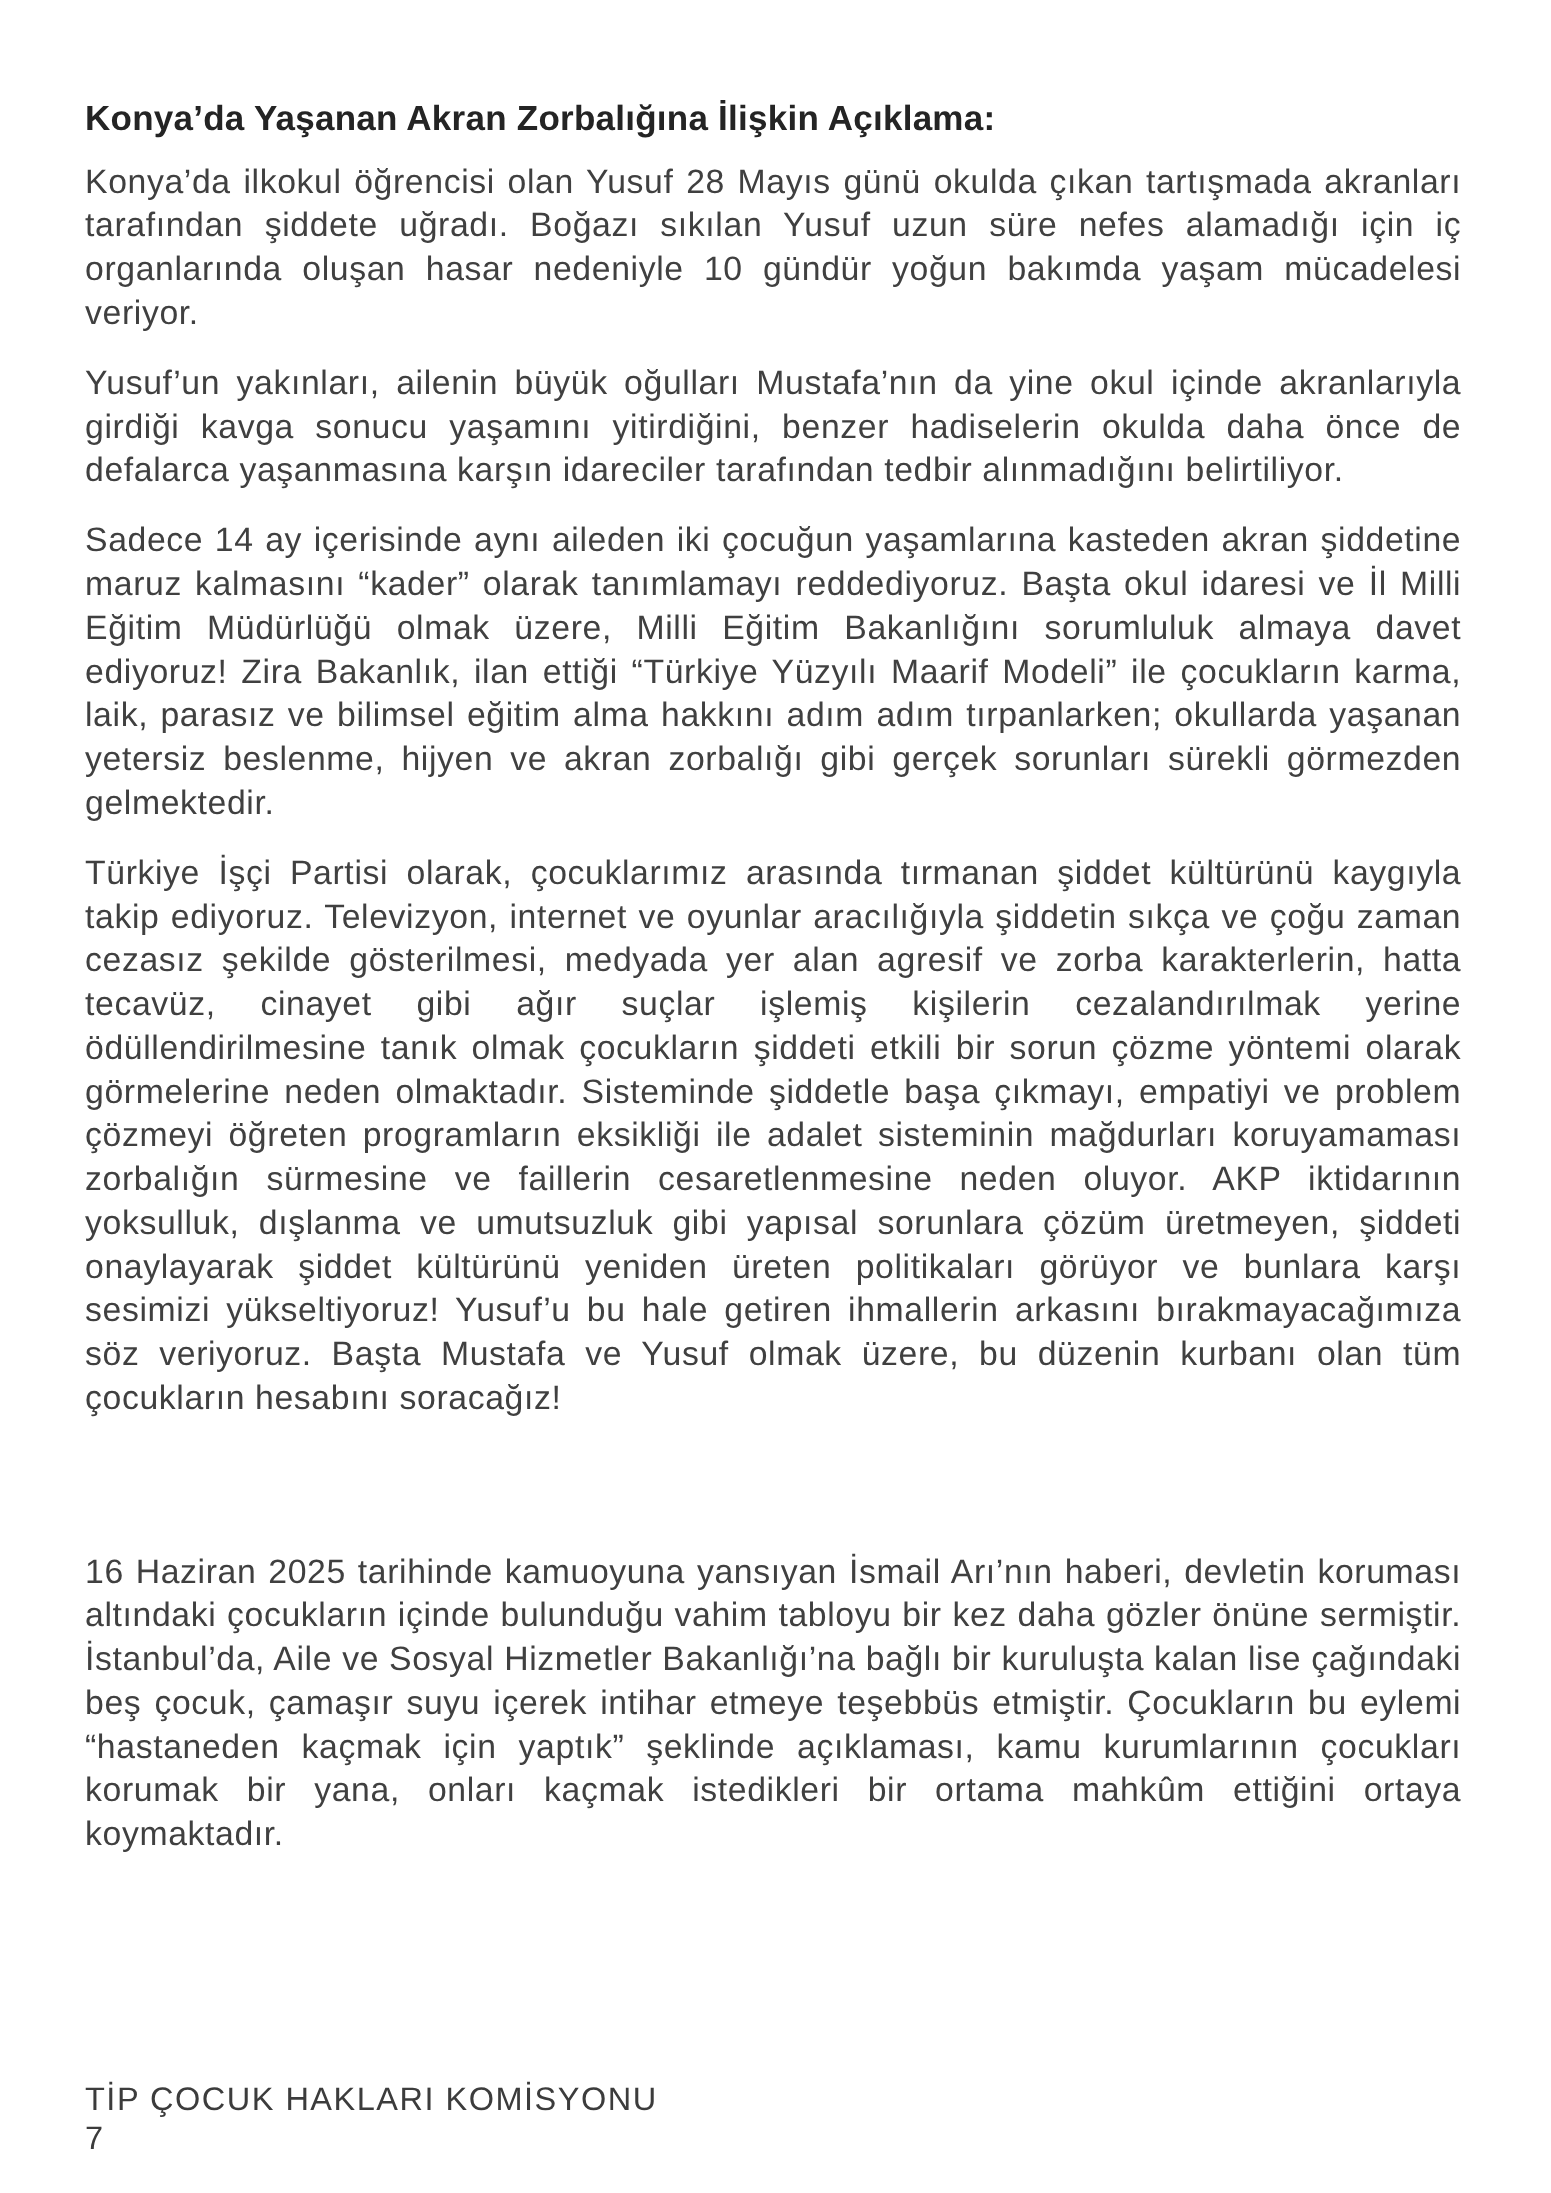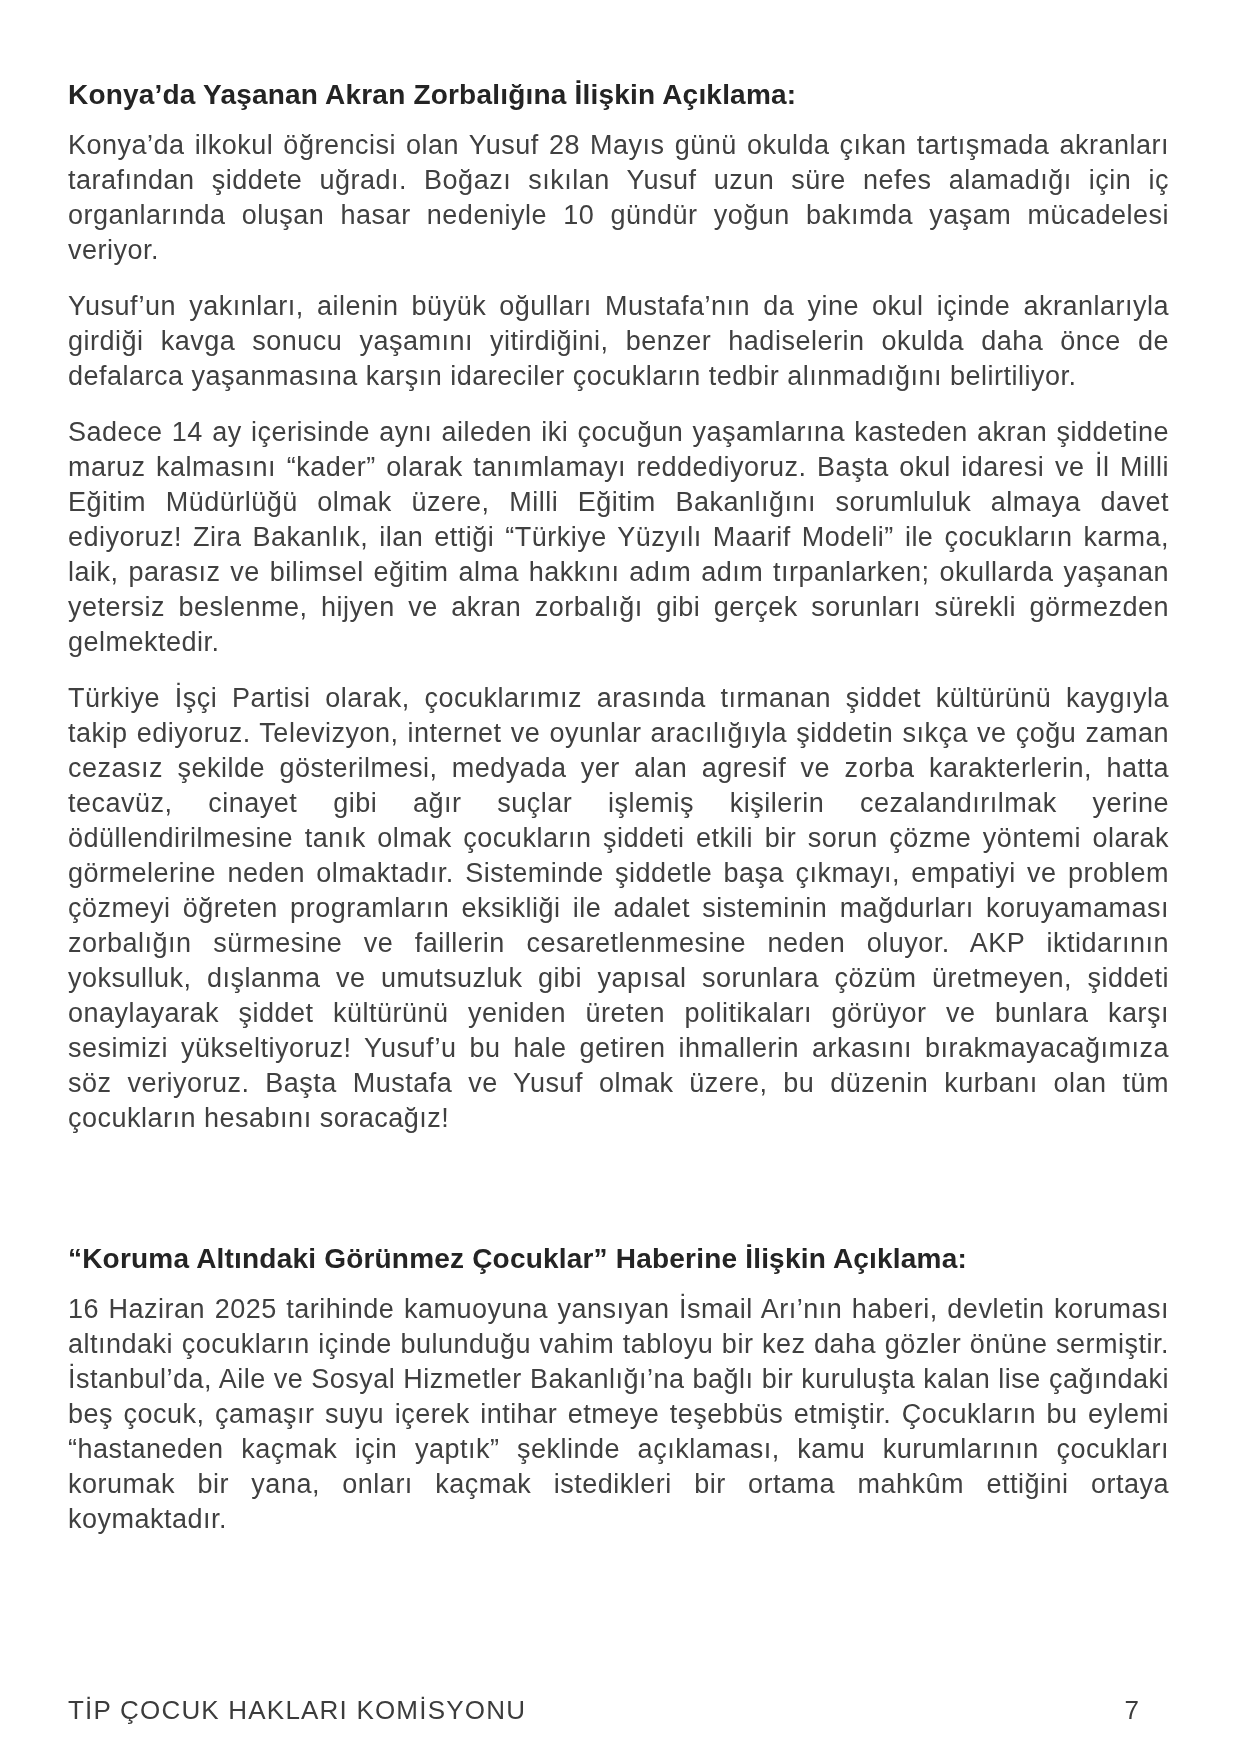--- a/index.html
+++ b/index.html
@@ -54,46 +54,46 @@
   .footer {
     position: absolute;
     left: 68px;
     right: 72px;
     bottom: 28px;
     display: flex;
     justify-content: space-between;
     align-items: baseline;
     font-size: 26px;
     color: #3c3c3c;
+    flex-direction: column;
   }
   .footer .commission {
     letter-spacing: 1.2px;
   }
   .footer .pagenum {
     padding-right: 30px;
     letter-spacing: 0;
   }
 </style>
 </head>
 <body>
 
 <div class="page">
   <main class="content">
 
     <section class="sec">
       <h1 class="heading">Konya’da Yaşanan Akran Zorbalığına İlişkin Açıklama:</h1>
       <p class="body">Konya’da ilkokul öğrencisi olan Yusuf 28 Mayıs günü okulda çıkan tartışmada akranları tarafından şiddete uğradı. Boğazı sıkılan Yusuf uzun süre nefes alamadığı için iç organlarında oluşan hasar nedeniyle 10 gündür yoğun bakımda yaşam mücadelesi veriyor.</p>
-      <p class="body">Yusuf’un yakınları, ailenin büyük oğulları Mustafa’nın da yine okul içinde akranlarıyla girdiği kavga sonucu yaşamını yitirdiğini, benzer hadiselerin okulda daha önce de defalarca yaşanmasına karşın idareciler çocukların tedbir alınmadığını belirtiliyor.</p>
+      <p class="body">Yusuf’un yakınları, ailenin büyük oğulları Mustafa’nın da yine okul içinde akranlarıyla girdiği kavga sonucu yaşamını yitirdiğini, benzer hadiselerin okulda daha önce de defalarca yaşanmasına karşın idareciler tarafından tedbir alınmadığını belirtiliyor.</p>
       <p class="body">Sadece 14 ay içerisinde aynı aileden iki çocuğun yaşamlarına kasteden akran şiddetine maruz kalmasını “kader” olarak tanımlamayı reddediyoruz. Başta okul idaresi ve İl Milli Eğitim Müdürlüğü olmak üzere, Milli Eğitim Bakanlığını sorumluluk almaya davet ediyoruz! Zira Bakanlık, ilan ettiği “Türkiye Yüzyılı Maarif Modeli” ile çocukların karma, laik, parasız ve bilimsel eğitim alma hakkını adım adım tırpanlarken; okullarda yaşanan yetersiz beslenme, hijyen ve akran zorbalığı gibi gerçek sorunları sürekli görmezden gelmektedir.</p>
       <p class="body">Türkiye İşçi Partisi olarak, çocuklarımız arasında tırmanan şiddet kültürünü kaygıyla takip ediyoruz. Televizyon, internet ve oyunlar aracılığıyla şiddetin sıkça ve çoğu zaman cezasız şekilde gösterilmesi, medyada yer alan agresif ve zorba karakterlerin, hatta tecavüz, cinayet gibi ağır suçlar işlemiş kişilerin cezalandırılmak yerine ödüllendirilmesine tanık olmak çocukların şiddeti etkili bir sorun çözme yöntemi olarak görmelerine neden olmaktadır. Sisteminde şiddetle başa çıkmayı, empatiyi ve problem çözmeyi öğreten programların eksikliği ile adalet sisteminin mağdurları koruyamaması zorbalığın sürmesine ve faillerin cesaretlenmesine neden oluyor. AKP iktidarının yoksulluk, dışlanma ve umutsuzluk gibi yapısal sorunlara çözüm üretmeyen, şiddeti onaylayarak şiddet kültürünü yeniden üreten politikaları görüyor ve bunlara karşı sesimizi yükseltiyoruz!  Yusuf’u bu hale getiren ihmallerin arkasını bırakmayacağımıza söz veriyoruz. Başta Mustafa ve Yusuf olmak üzere, bu düzenin kurbanı olan tüm çocukların hesabını soracağız!</p>
     </section>
 
     <section class="sec sec2">
       <h1 class="heading">
-        <span class="hl">“Koruma Altındaki Görünmez Çocuklar” Haberine İlişkin Açıklama:</span>
       </h1>
       <p class="body">16 Haziran 2025 tarihinde kamuoyuna yansıyan İsmail Arı’nın haberi, devletin koruması altındaki çocukların içinde bulunduğu vahim tabloyu bir kez daha gözler önüne sermiştir. İstanbul’da, Aile ve Sosyal Hizmetler Bakanlığı’na bağlı bir kuruluşta kalan lise çağındaki beş çocuk, çamaşır suyu içerek intihar etmeye teşebbüs etmiştir. Çocukların bu eylemi “hastaneden kaçmak için yaptık” şeklinde açıklaması, kamu kurumlarının çocukları korumak bir yana, onları kaçmak istedikleri bir ortama mahkûm ettiğini ortaya koymaktadır.</p>
     </section>
 
   </main>
 
   <footer class="footer">
     <span class="commission">TİP ÇOCUK HAKLARI KOMİSYONU</span>
     <span class="pagenum">7</span>
   </footer>

